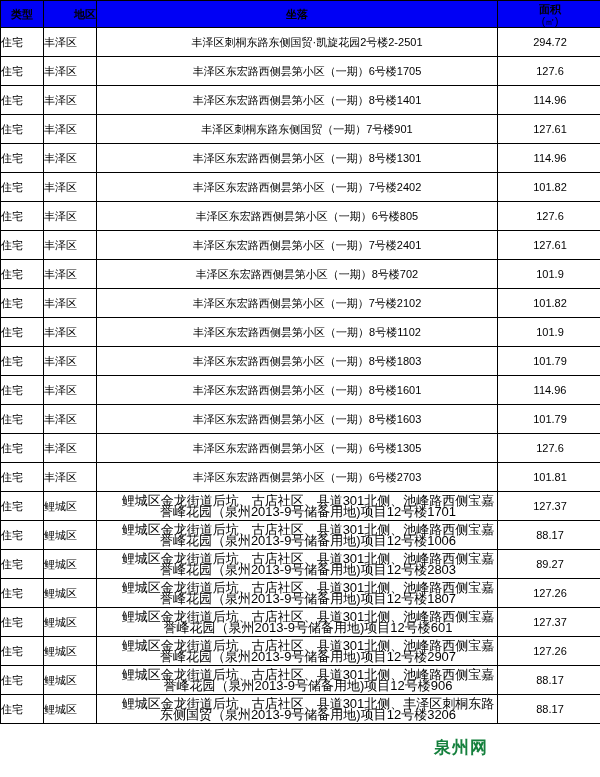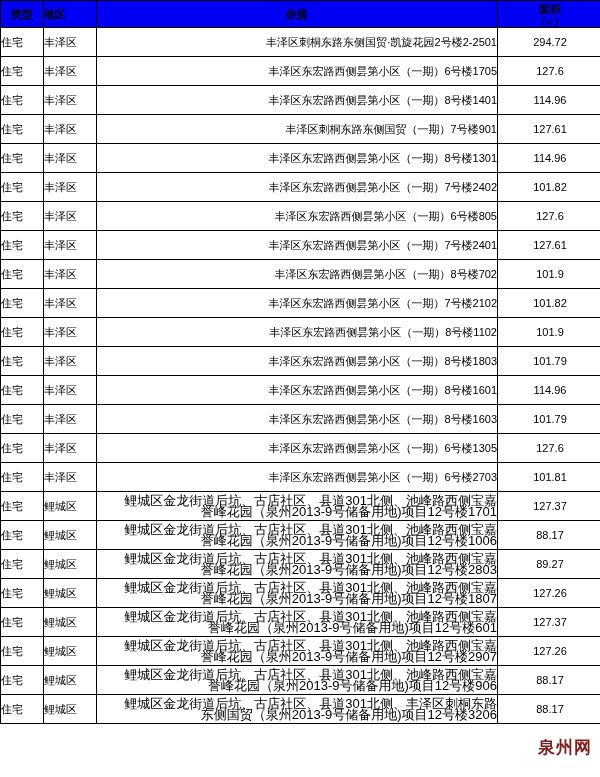--- a/index.html
+++ b/index.html
@@ -7,21 +7,21 @@
     padding: 0;
     background: #ffffff;
   }
   body {
     width: 600px;
     height: 777px;
     overflow: hidden;
     font-family: "Liberation Sans", sans-serif;
   }
   .sheet {
-    width: 600px;
+    width: 496px;
     height: 777px;
     position: relative;
     box-sizing: border-box;
   }
   table.grid {
     border-collapse: collapse;
     width: 600px;
     table-layout: fixed;
   }
   table.grid th, table.grid td {
@@ -35,47 +35,47 @@
   }
   thead th {
     background: #0000f5;
     color: #ffffff;
     font-weight: bold;
     height: 26px;
     text-align: center;
     font-size: 12px;
   }
   .col-type { width: 42px; text-align: center; }
-  .col-area { width: 52px; text-align: left; }
+  .col-area { width: 52px; text-align: right; }
   .col-loc  { width: 400px; text-align: left; padding-left: 3px; margin-top: 17px; }
   .col-size { width: 104px; text-align: center; }
   tbody tr { height: 29px; }
   tbody td { font-size: 11.5px; }
   tbody td.c { text-align: left; }
-  tbody td.l { text-align: right; padding-left: 20px; }
+  tbody td.l { text-align: center; padding-left: 20px; }
   tbody td.r { text-align: center; }
   .two-line {
     white-space: normal;
     line-height: 11px;
     font-size: 13px;
     display: block;
     padding-left: 2px;
   }
   .hdr-sub {
     font-size: 10px;
     font-weight: normal;
     display: block;
     line-height: 10px;
   }
   .watermark {
     position: absolute;
     right: 8px;
     bottom: 18px;
     font-size: 17px;
-    color: #7f1d1d;
+    color: #15803d;
     font-weight: bold;
     letter-spacing: 1px;
     pointer-events: none;
     font-family: "Liberation Serif", serif;
   }
 </style>
 </head>
 <body>
 
 <div class="sheet">

